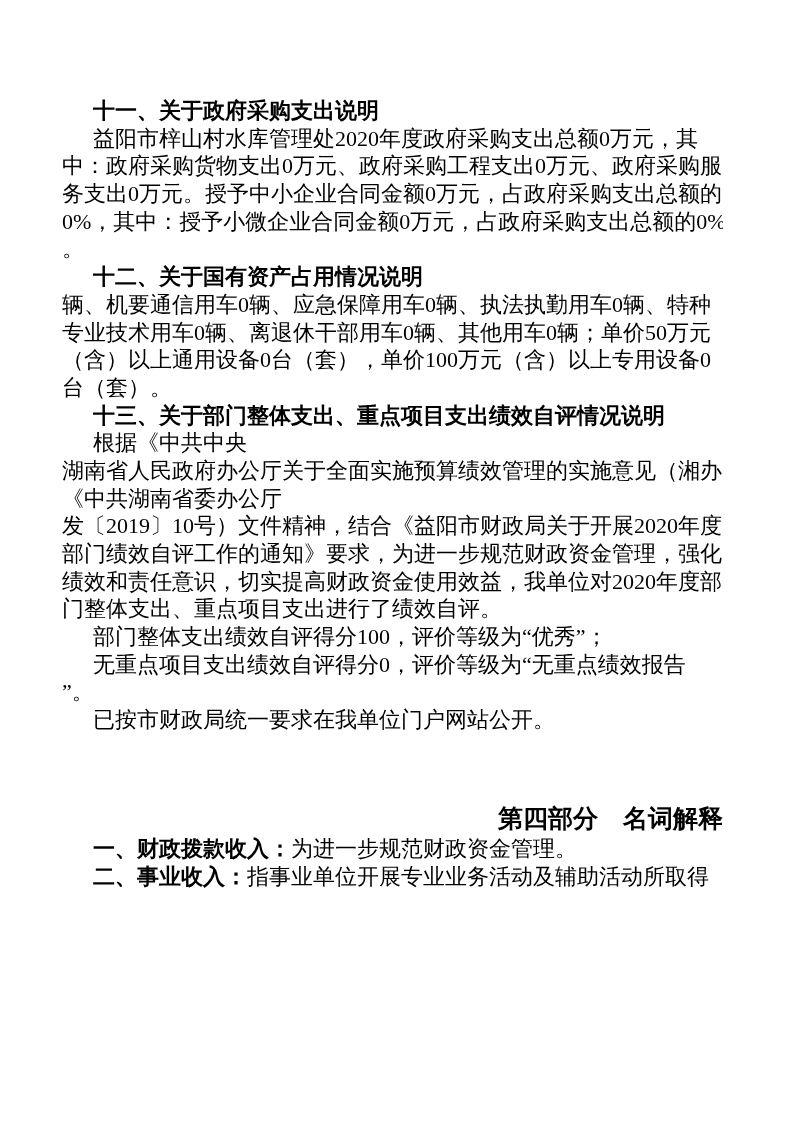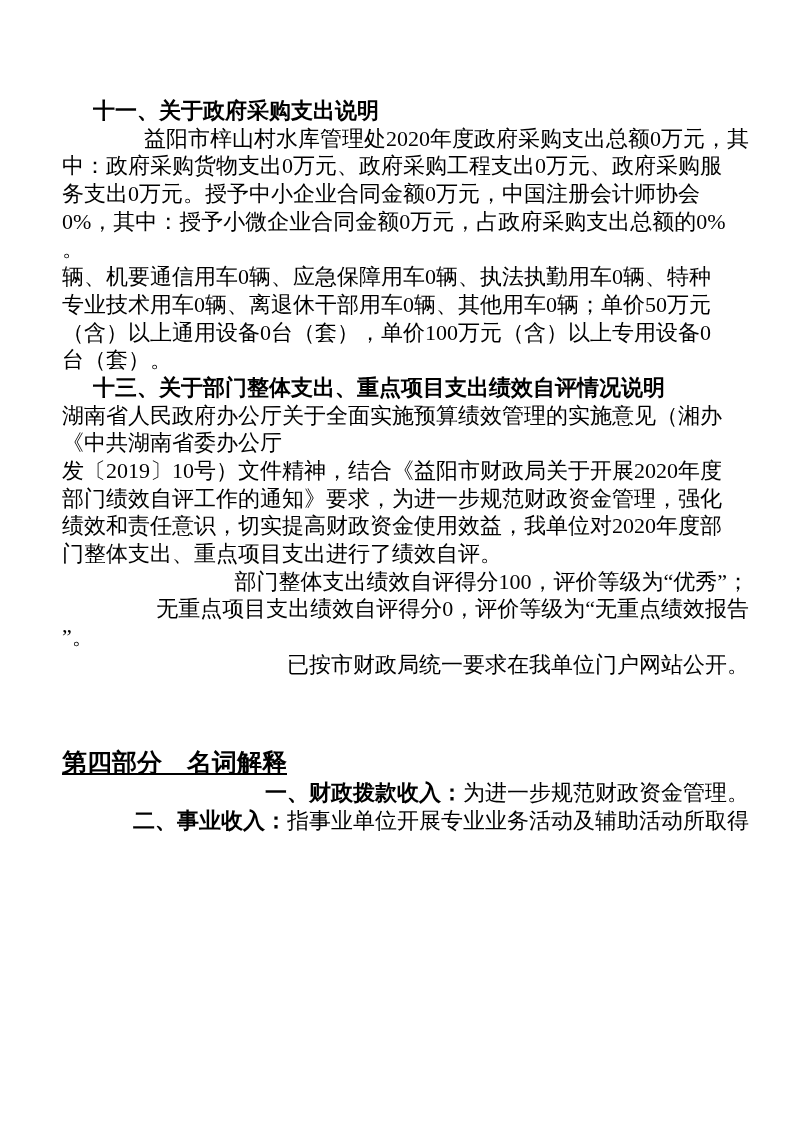--- a/index.html
+++ b/index.html
@@ -7,86 +7,86 @@
     padding: 0;
     background: #ffffff;
   }
   .page {
     position: relative;
     width: 793px;
     height: 1122px;
     background: #ffffff;
     color: #000000;
     box-sizing: border-box;
-    padding: 97px 44px 0 62px;
+    padding: 97px 70px 0 62px;
     overflow: hidden;
     font-family: "Liberation Serif", serif;
     font-size: 22px;
   }
   .line {
     line-height: 27.7px;
     height: 27.7px;
     white-space: nowrap;
     overflow: hidden;
   }
   .line.indent {
     text-indent: 31px;
-    text-align: right;
   }
   .sec-heading {
     margin: 0;
     font-family: "Liberation Sans", sans-serif;
     font-weight: bold;
     font-size: 22px;
     line-height: 27.7px;
     height: 27.7px;
     text-indent: 31px;
     white-space: nowrap;
     overflow: hidden;
   }
   .part-title {
     margin: 67px 0 0 0;
     font-family: "Liberation Sans", sans-serif;
     font-weight: bold;
     font-size: 25px;
     line-height: 34px;
     height: 34px;
-    text-align: left;
+    text-align: right;
     white-space: nowrap;
     overflow: hidden;
-    text-decoration: underline;
   }
   .term {
     font-family: "Liberation Sans", sans-serif;
     font-weight: bold;
   }
 </style>
 </head>
 <body>
 
 <div class="page">
 
   <section>
     <h2 class="sec-heading">十一、关于政府采购支出说明</h2>
     <div class="line indent">益阳市梓山村水库管理处2020年度政府采购支出总额0万元，其</div>
     <div class="line">中：政府采购货物支出0万元、政府采购工程支出0万元、政府采购服</div>
-    <div class="line">务支出0万元。授予中小企业合同金额0万元，中国注册会计师协会</div>
+    <div class="line">务支出0万元。授予中小企业合同金额0万元，占政府采购支出总额的</div>
     <div class="line">0%，其中：授予小微企业合同金额0万元，占政府采购支出总额的0%</div>
     <div class="line">。</div>
   </section>
 
   <section>
+    <h2 class="sec-heading">十二、关于国有资产占用情况说明</h2>
     <div class="line">辆、机要通信用车0辆、应急保障用车0辆、执法执勤用车0辆、特种</div>
     <div class="line">专业技术用车0辆、离退休干部用车0辆、其他用车0辆；单价50万元</div>
     <div class="line">（含）以上通用设备0台（套），单价100万元（含）以上专用设备0</div>
     <div class="line">台（套）。</div>
   </section>
 
   <section>
     <h2 class="sec-heading">十三、关于部门整体支出、重点项目支出绩效自评情况说明</h2>
+    <div class="line indent">根据《中共中央</div>
     <div class="line">湖南省人民政府办公厅关于全面实施预算绩效管理的实施意见（湘办</div>
     <div class="line">《中共湖南省委办公厅</div>
     <div class="line">发〔2019〕10号）文件精神，结合《益阳市财政局关于开展2020年度</div>
     <div class="line">部门绩效自评工作的通知》要求，为进一步规范财政资金管理，强化</div>
     <div class="line">绩效和责任意识，切实提高财政资金使用效益，我单位对2020年度部</div>
     <div class="line">门整体支出、重点项目支出进行了绩效自评。</div>
     <div class="line indent">部门整体支出绩效自评得分100，评价等级为“优秀”；</div>
     <div class="line indent">无重点项目支出绩效自评得分0，评价等级为“无重点绩效报告</div>
     <div class="line">”。</div>
     <div class="line indent">已按市财政局统一要求在我单位门户网站公开。</div>

